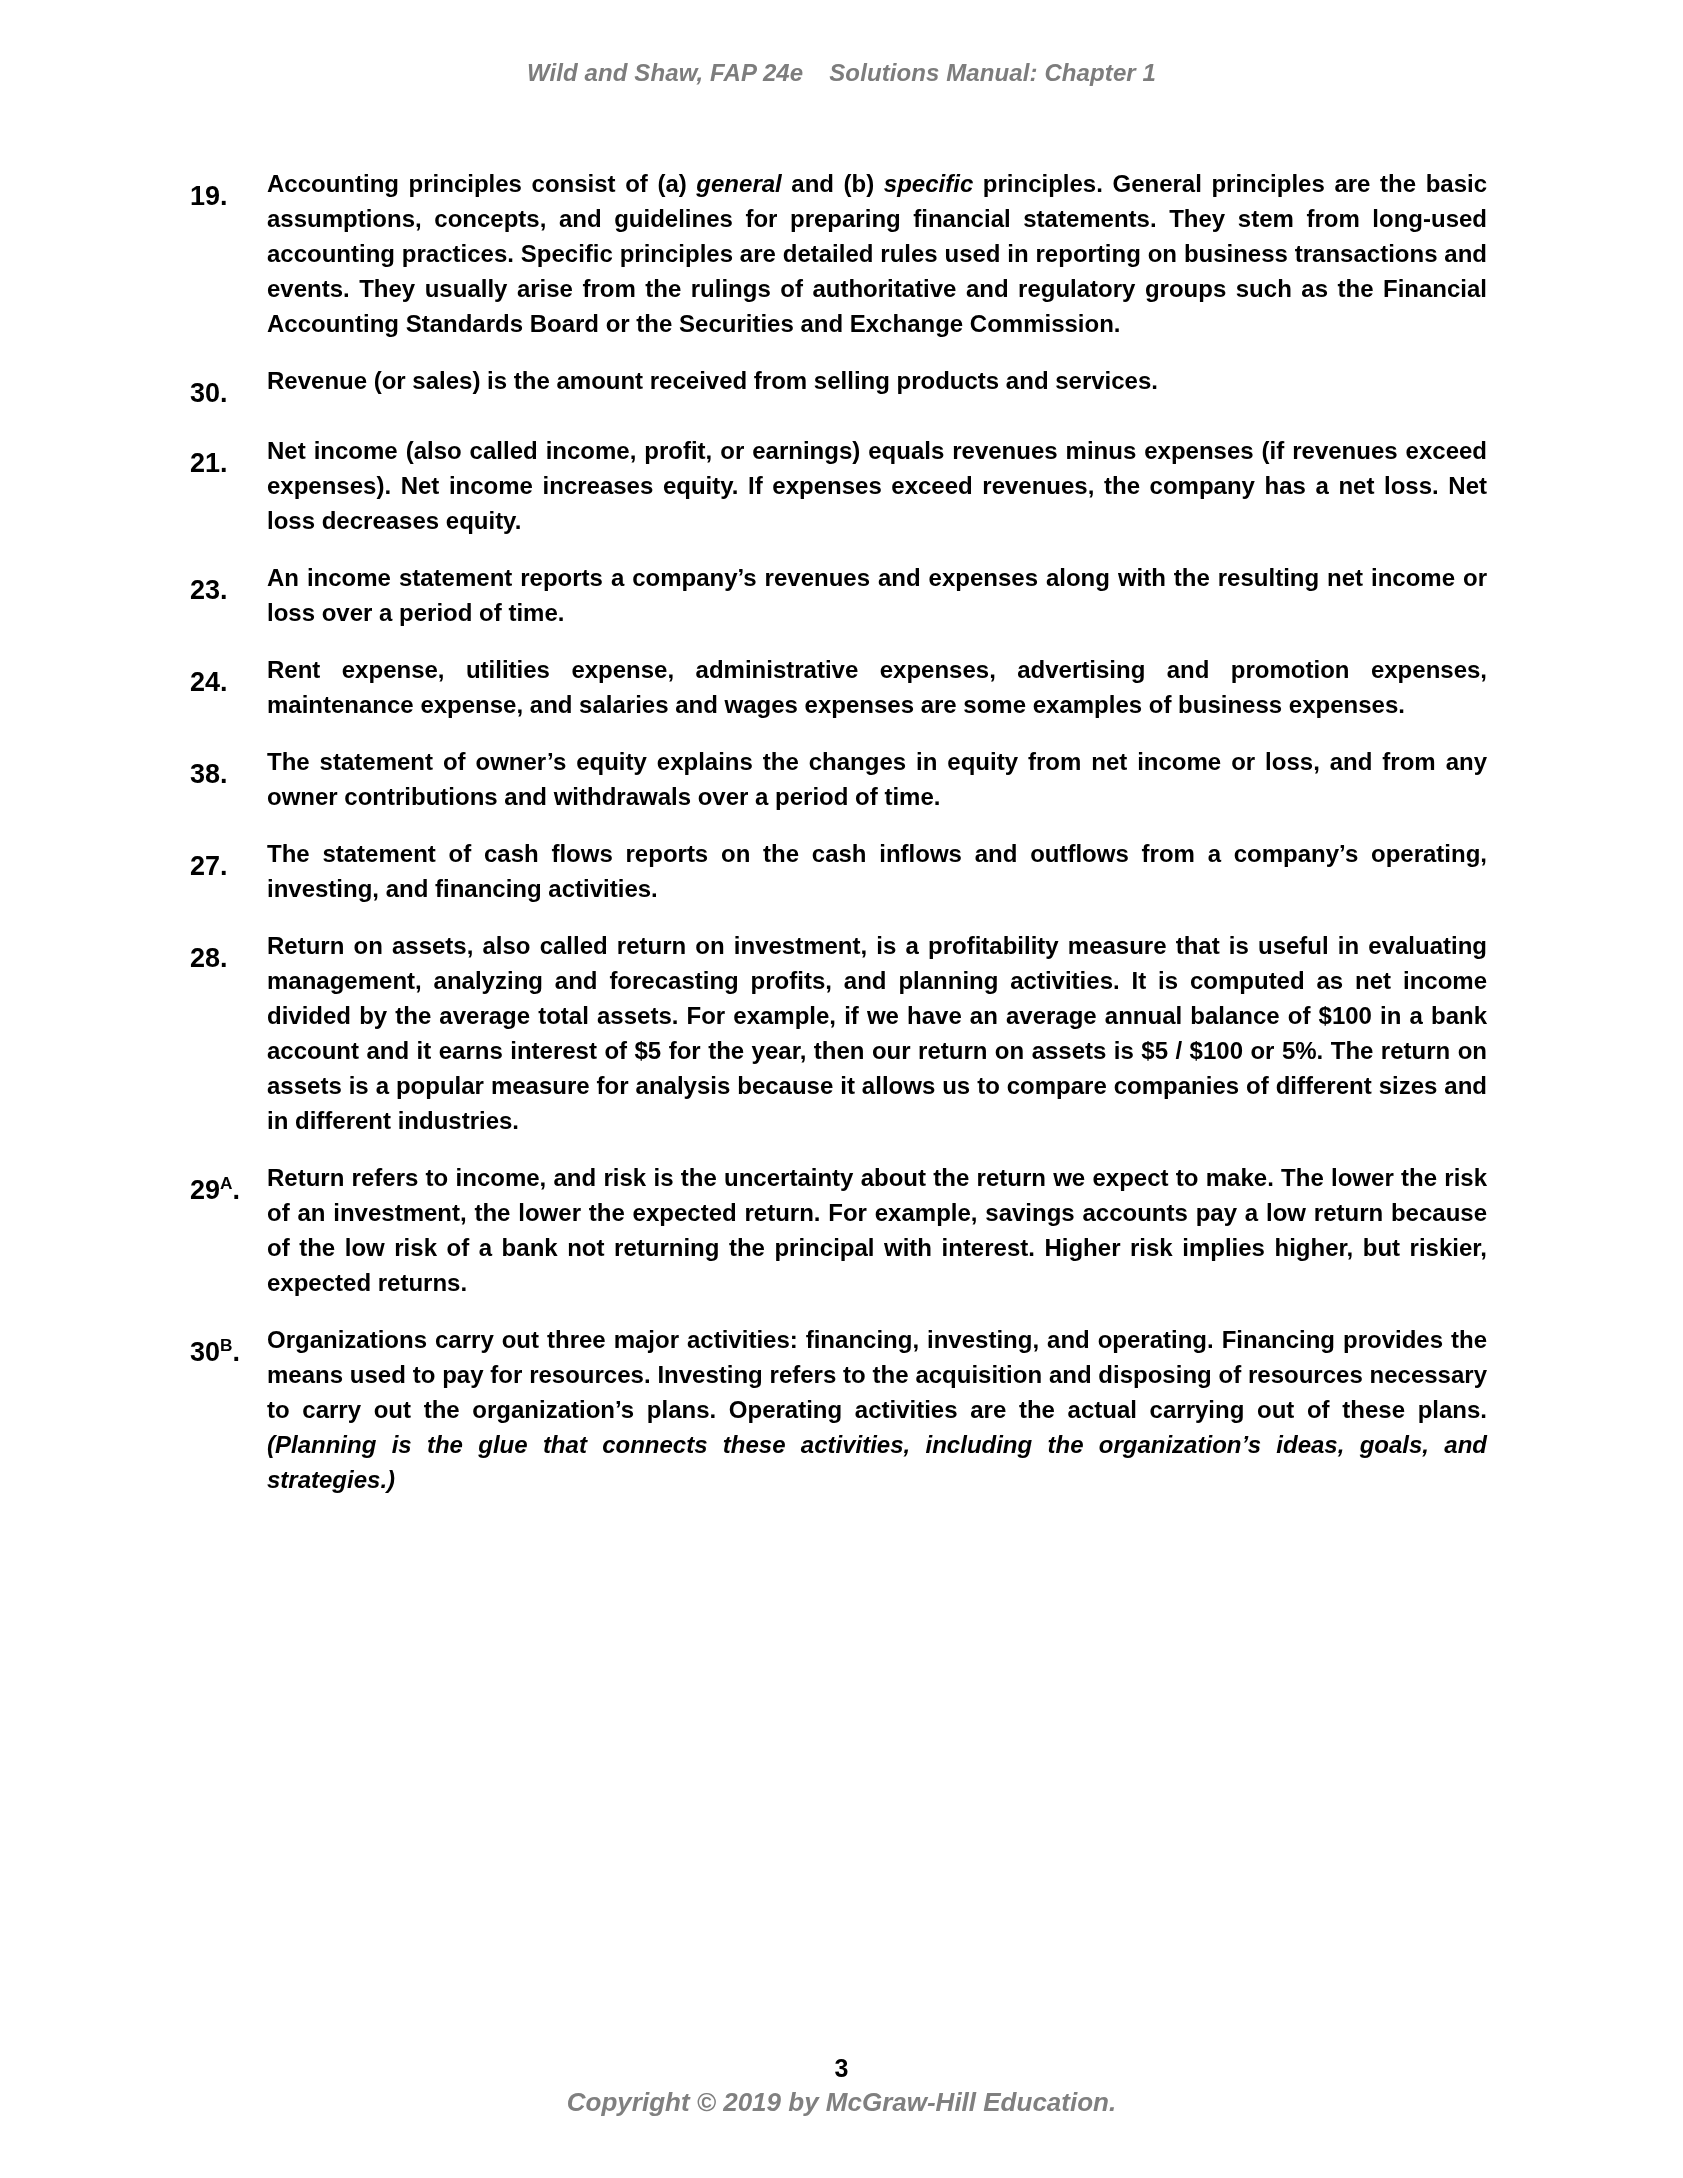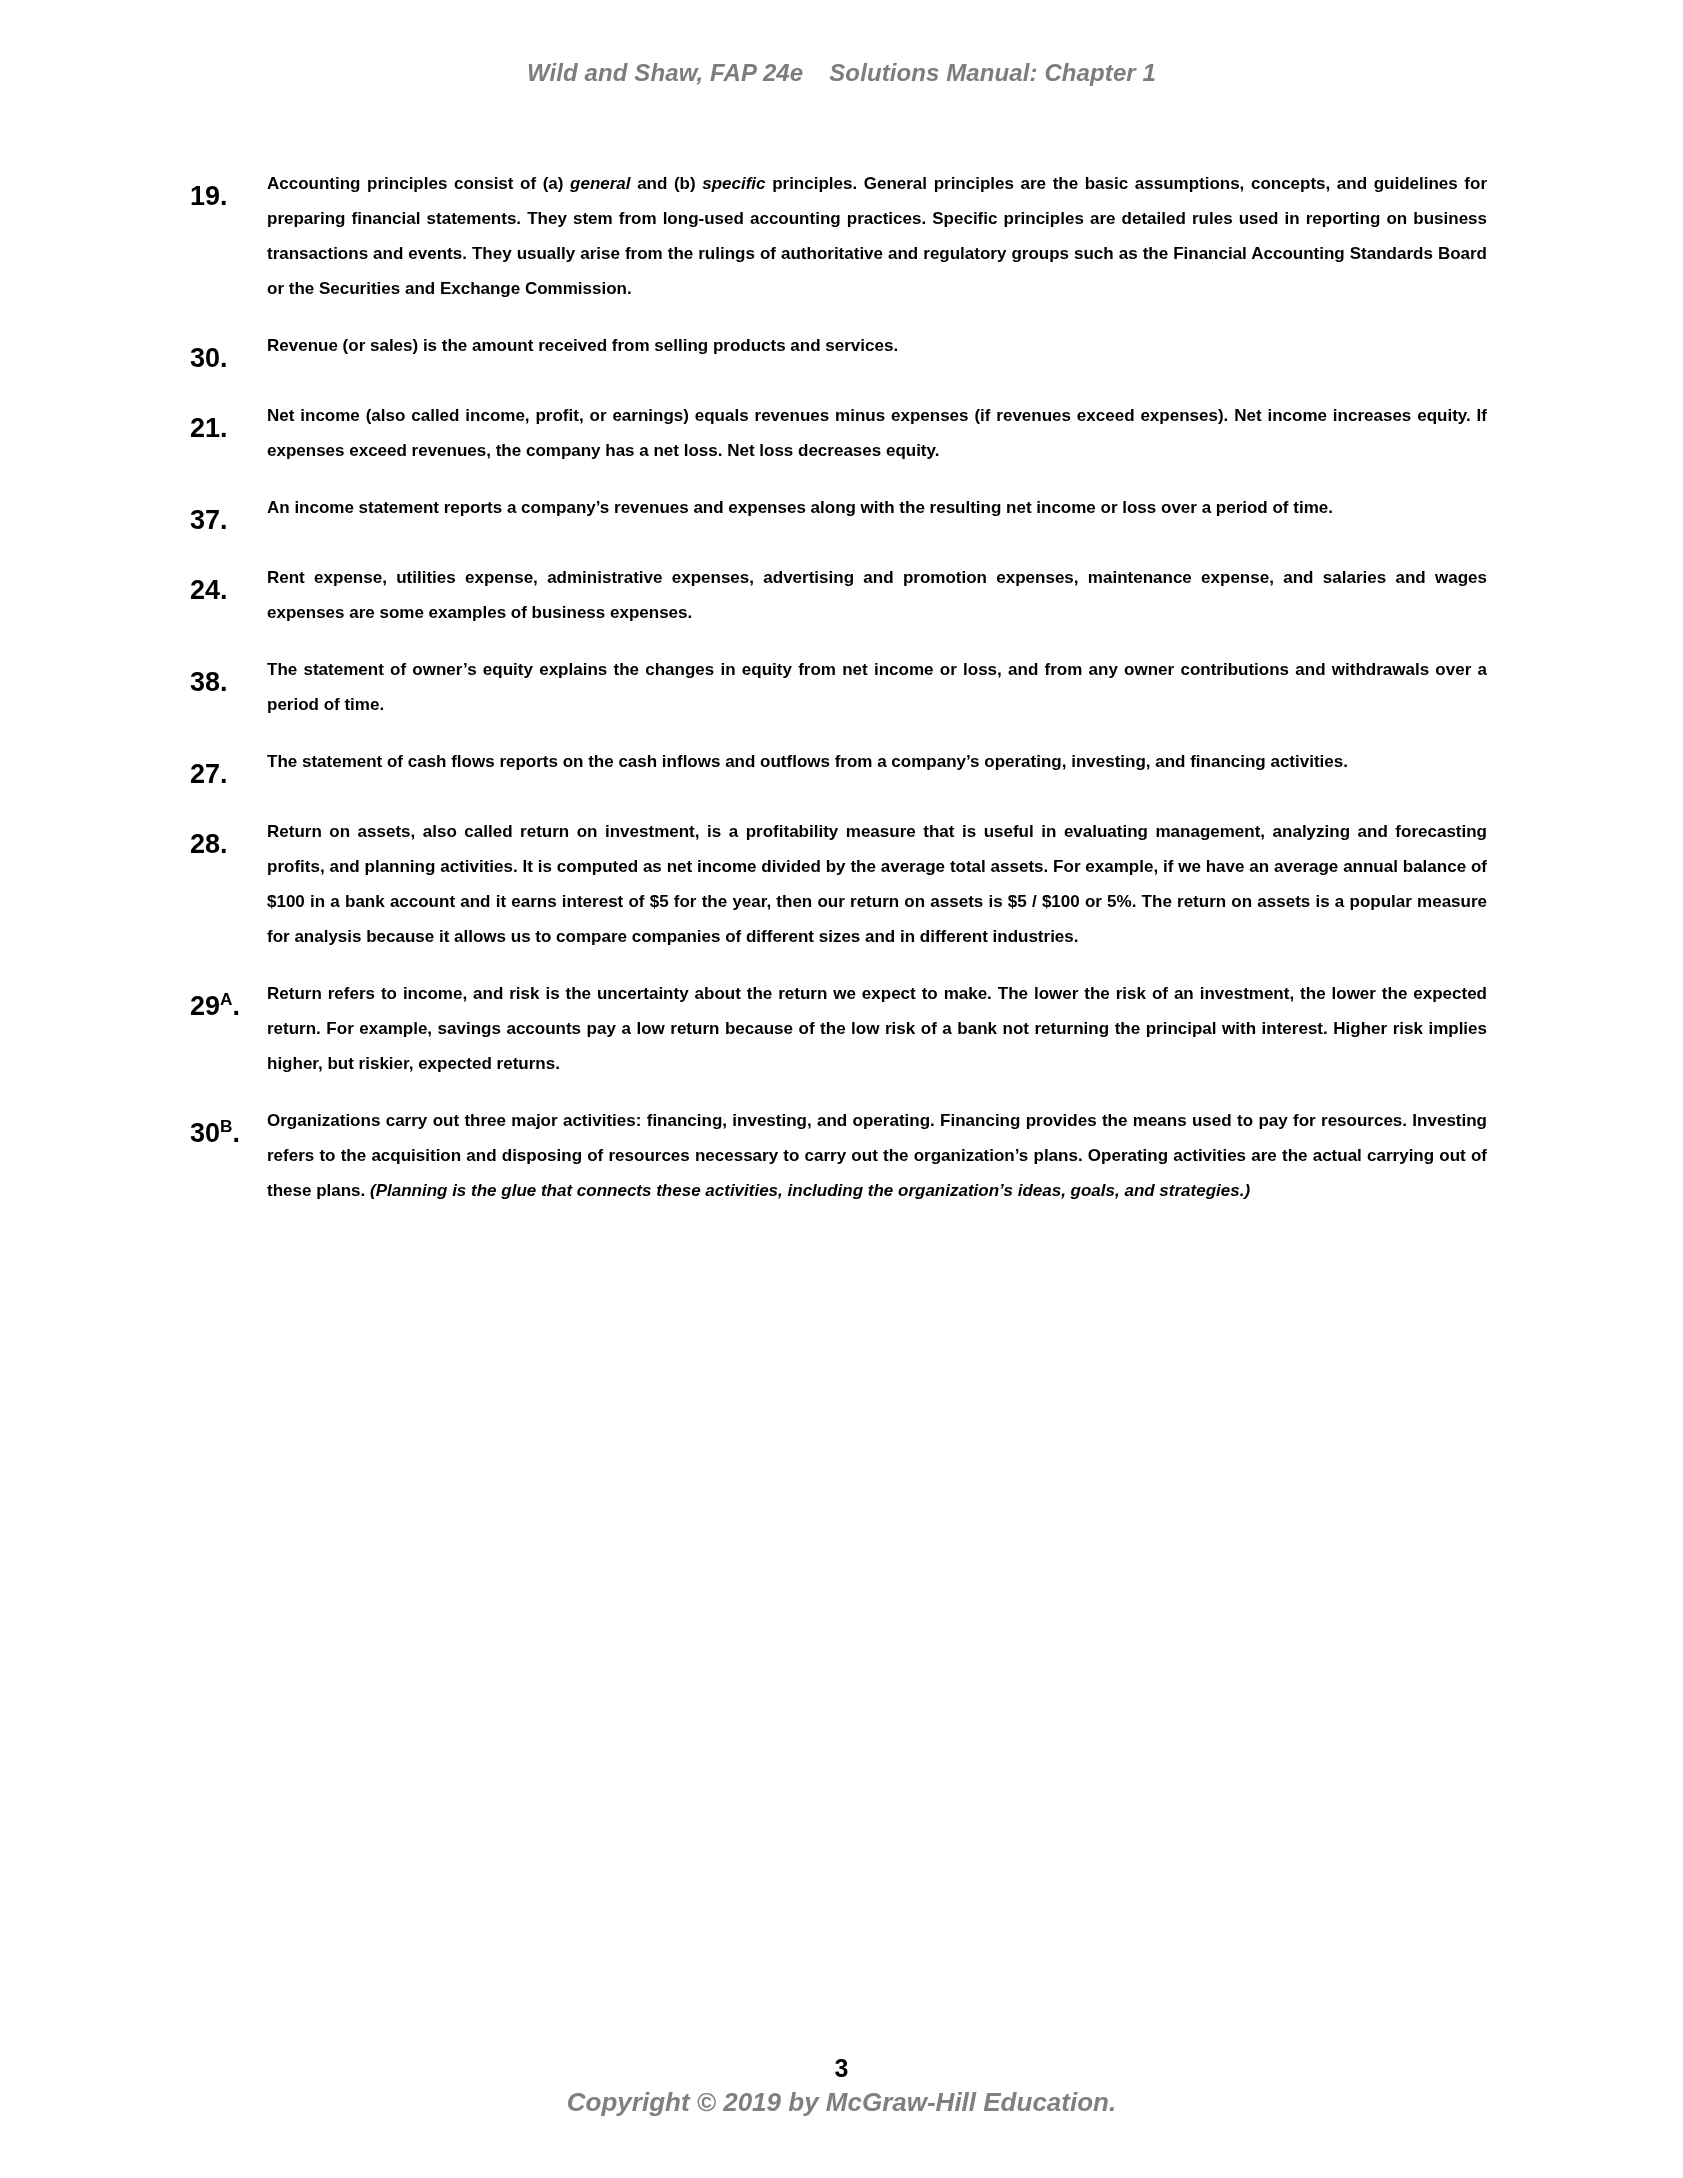--- a/index.html
+++ b/index.html
@@ -63,21 +63,21 @@
     margin-top: 13px;
   }
   .qa-num sup {
     font-size: 0.64em;
     vertical-align: super;
     line-height: 0;
   }
   .qa-text {
     flex: 1 1 auto;
     font-weight: bold;
-    font-size: 17px;
+    font-size: 24px;
     line-height: 35px;
     text-align: justify;
     text-justify: inter-word;
     hyphens: none;
   }
   .qa-text.no-justify {
     text-align: left;
   }
   .qa-text i {
     font-style: italic;
@@ -121,21 +121,21 @@
       </div>
       <div class="qa-item">
         <div class="qa-num">30.</div>
         <div class="qa-text no-justify">Revenue (or sales) is the amount received from selling products and services.</div>
       </div>
       <div class="qa-item">
         <div class="qa-num">21.</div>
         <div class="qa-text">Net income (also called income, profit, or earnings) equals revenues minus expenses (if revenues exceed expenses). Net income increases equity. If expenses exceed revenues, the company has a net loss. Net loss decreases equity.</div>
       </div>
       <div class="qa-item">
-        <div class="qa-num">37.</div>
+        <div class="qa-num">23.</div>
         <div class="qa-text">An income statement reports a company’s revenues and expenses along with the resulting net income or loss over a period of time.</div>
       </div>
       <div class="qa-item">
         <div class="qa-num">24.</div>
         <div class="qa-text">Rent expense, utilities expense, administrative expenses, advertising and promotion expenses, maintenance expense, and salaries and wages expenses are some examples of business expenses.</div>
       </div>
       <div class="qa-item">
         <div class="qa-num">38.</div>
         <div class="qa-text">The statement of owner’s equity explains the changes in equity from net income or loss, and from any owner contributions and withdrawals over a period of time.</div>
       </div>

